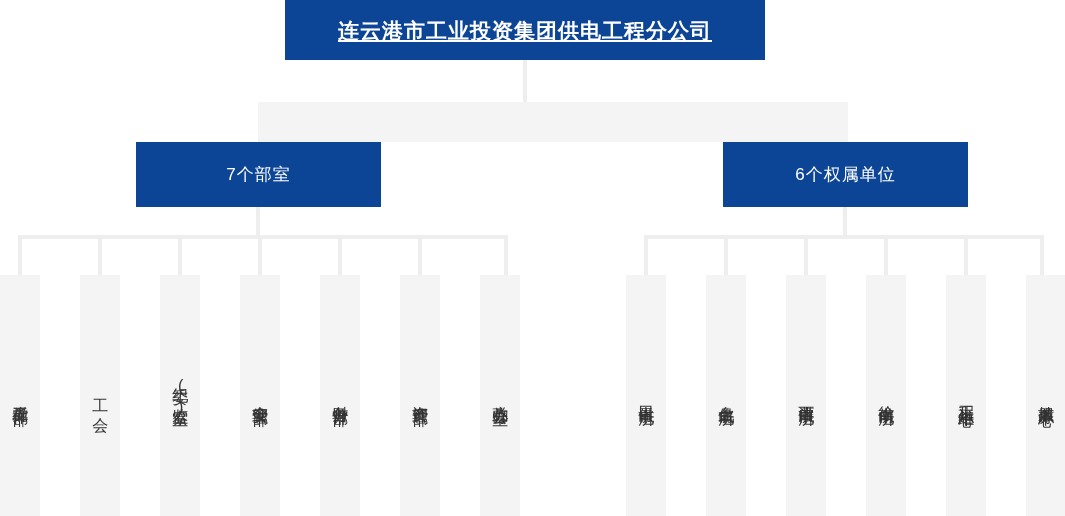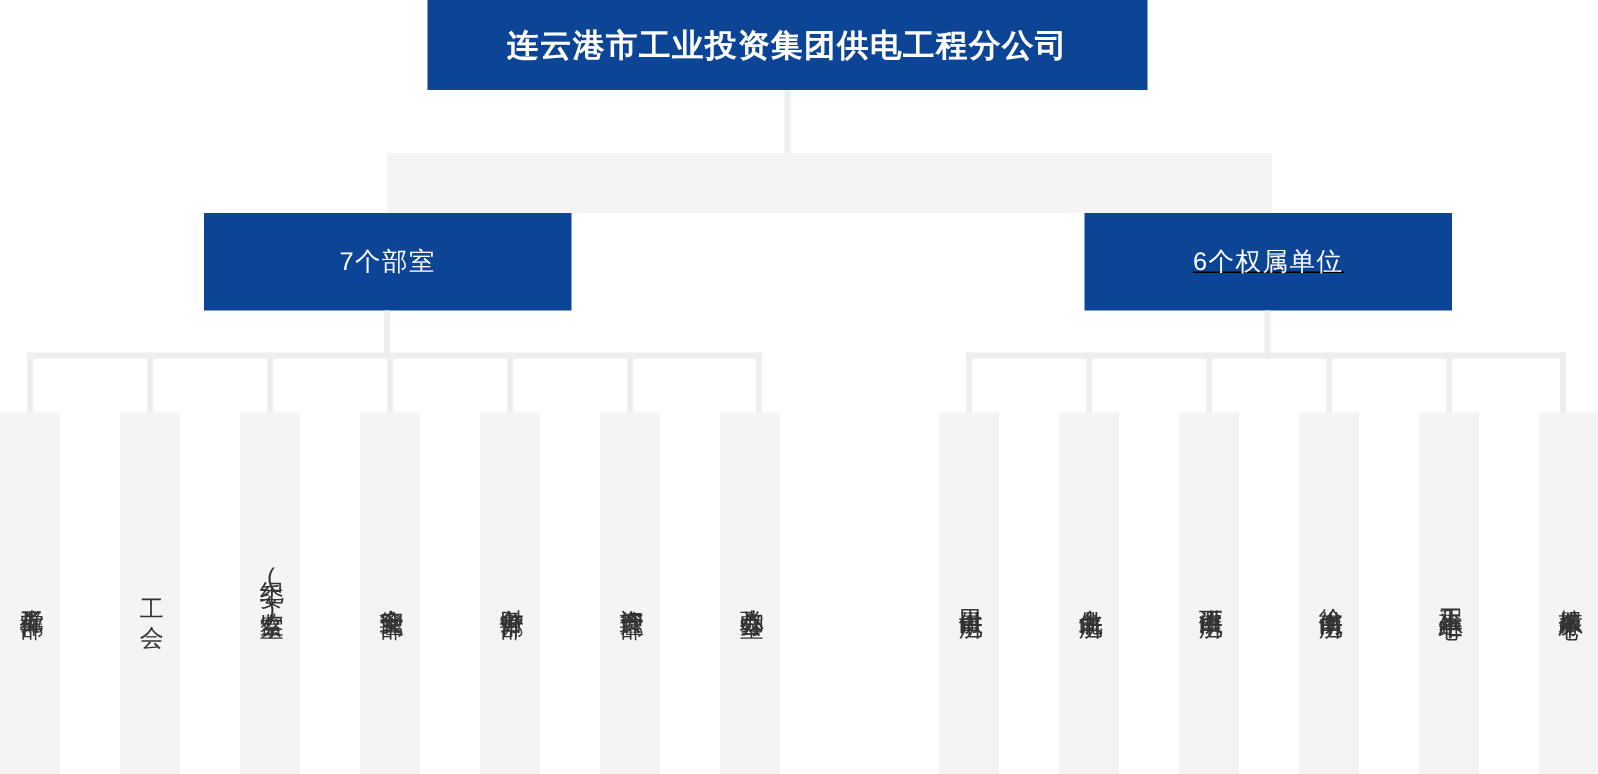--- a/index.html
+++ b/index.html
@@ -36,20 +36,21 @@
     justify-content: center;
     box-sizing: border-box;
   }
   .root-box .root-label {
     color: #ffffff;
     font-size: 21px;
     font-weight: bold;
     letter-spacing: 1px;
     line-height: 1;
     white-space: nowrap;
+    text-decoration: underline;
   }
 
   
   .root-stem {
     position: absolute;
     left: 523px;
     top: 60px;
     width: 4px;
     height: 46px;
     background: #eeeeee;
@@ -71,21 +72,21 @@
     top: 142px;
     width: 245px;
     height: 65px;
     background: #0d4596;
     display: flex;
     align-items: center;
     justify-content: center;
     box-sizing: border-box;
   }
   .branch-box.left  { left: 136px; }
-  .branch-box.right { left: 723px; text-decoration: underline; }
+  .branch-box.right { left: 723px; }
   .branch-box .branch-label {
     color: #ffffff;
     font-size: 17px;
     font-weight: normal;
     letter-spacing: 1px;
     line-height: 1;
     white-space: nowrap;
   }
 
   

